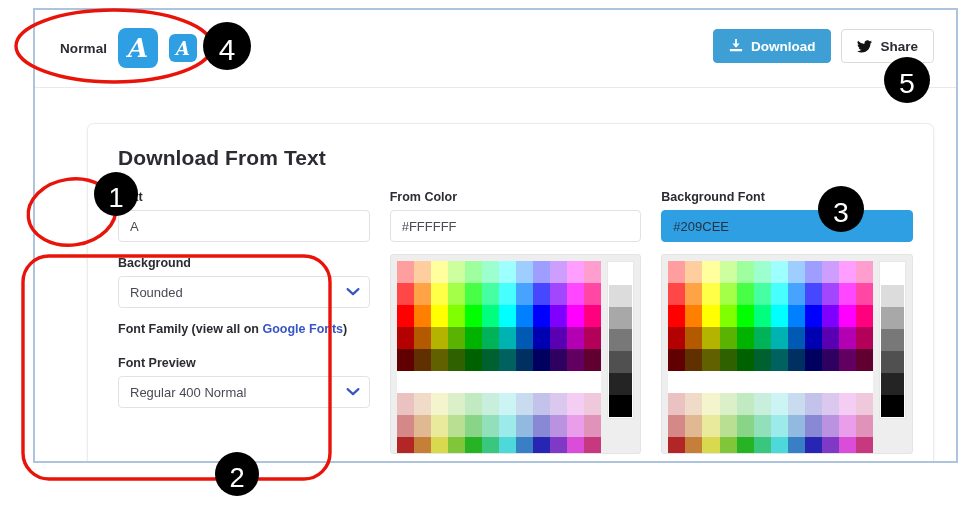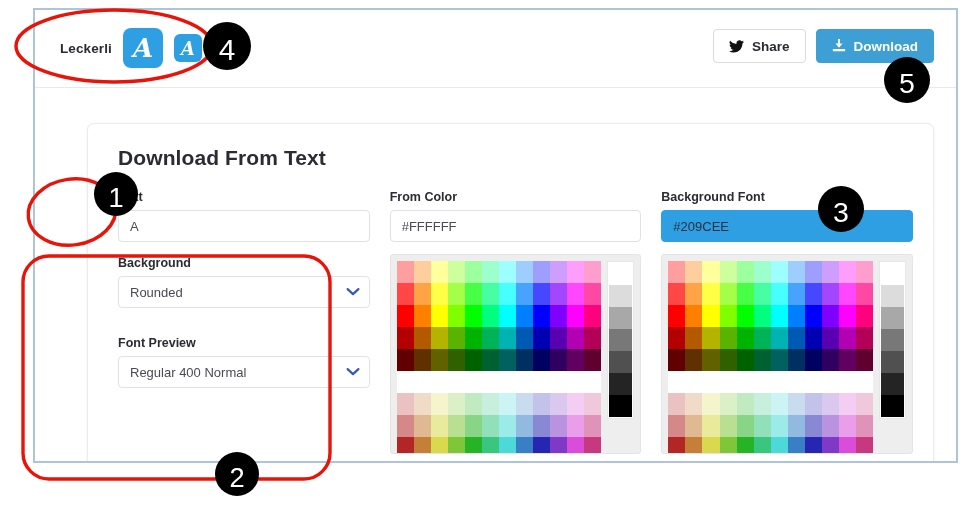--- a/index.html
+++ b/index.html
@@ -220,21 +220,21 @@
   }
 </style>
 </head>
 <body>
 
 <div id="viewport">
 
   <div id="preview-bar">
 
     <div id="preview-left">
-      <span id="preview-label">Leckerli</span>
+      <span id="preview-label">Normal</span>
 
       <span class="fav fav-lg">
         <svg viewBox="0 0 40 40" width="40" height="40" aria-hidden="true">
           <text x="20" y="29" text-anchor="middle" font-family="'DejaVu Serif',serif" font-size="26" font-style="italic" font-weight="bold" fill="#ffffff">A</text>
         </svg>
       </span>
 
       <span class="fav fav-md">
         <svg viewBox="0 0 28 28" width="28" height="28" aria-hidden="true">
           <text x="14" y="21" text-anchor="middle" font-family="'DejaVu Serif',serif" font-size="18" font-style="italic" font-weight="bold" fill="#ffffff">A</text>
@@ -242,38 +242,38 @@
       </span>
 
       <span class="fav fav-sm">
         <svg viewBox="0 0 17 17" width="17" height="17" aria-hidden="true">
           <text x="8.5" y="13" text-anchor="middle" font-family="'DejaVu Serif',serif" font-size="11" font-style="italic" font-weight="bold" fill="#ffffff">A</text>
         </svg>
       </span>
     </div>
 
     <div id="preview-right">
-      <div class="btn btn-share">
-        <span style="line-height:0">
-          <svg width="15" height="13" viewBox="0 0 24 20" aria-hidden="true">
-            <path fill="#111111" d="M24 2.4c-.9.4-1.8.7-2.8.8 1-.6 1.8-1.6 2.2-2.7-1 .6-2 1-3.1 1.2A4.9 4.9 0 0 0 11.8 5c0 .4 0 .8.1 1.1A13.9 13.9 0 0 1 1.7.9 4.9 4.9 0 0 0 3.2 7.5c-.8 0-1.5-.2-2.2-.6v.1c0 2.4 1.7 4.4 3.9 4.8-.4.1-.8.2-1.3.2-.3 0-.6 0-.9-.1.6 2 2.4 3.4 4.6 3.4A9.9 9.9 0 0 1 0 17.4 13.9 13.9 0 0 0 7.5 19.6c9.1 0 14-7.5 14-14v-.6c1-.7 1.8-1.6 2.5-2.6z"></path>
-          </svg>
-        </span>
-        <span>Share</span>
-      </div>
-
       <div class="btn btn-download">
         <span style="line-height:0">
           <svg width="14" height="14" viewBox="0 0 16 16" aria-hidden="true">
             <path fill="#ffffff" d="M8 0h2v5h3L9 10 5 5h3z" transform="translate(-1,0)"></path>
             <rect x="1" y="11.5" width="14" height="2.6" rx="0.6" fill="#ffffff"></rect>
           </svg>
         </span>
         <span>Download</span>
       </div>
+
+      <div class="btn btn-share">
+        <span style="line-height:0">
+          <svg width="15" height="13" viewBox="0 0 24 20" aria-hidden="true">
+            <path fill="#111111" d="M24 2.4c-.9.4-1.8.7-2.8.8 1-.6 1.8-1.6 2.2-2.7-1 .6-2 1-3.1 1.2A4.9 4.9 0 0 0 11.8 5c0 .4 0 .8.1 1.1A13.9 13.9 0 0 1 1.7.9 4.9 4.9 0 0 0 3.2 7.5c-.8 0-1.5-.2-2.2-.6v.1c0 2.4 1.7 4.4 3.9 4.8-.4.1-.8.2-1.3.2-.3 0-.6 0-.9-.1.6 2 2.4 3.4 4.6 3.4A9.9 9.9 0 0 1 0 17.4 13.9 13.9 0 0 0 7.5 19.6c9.1 0 14-7.5 14-14v-.6c1-.7 1.8-1.6 2.5-2.6z"></path>
+          </svg>
+        </span>
+        <span>Share</span>
+      </div>
     </div>
   </div>
 
   <div id="card">
     <div id="card-title">Download From Text</div>
 
     <div id="cols">
 
       <div class="col">
 
@@ -287,20 +287,21 @@
           <input class="input" type="text" readonly="" value="Rounded" style="">
           <span class="chev">
             <svg width="14" height="9" viewBox="0 0 14 9" aria-hidden="true">
               <path d="M1.6 1.6 7 6.6l5.4-5" stroke="#3755c4" stroke-width="2.2" fill="none" stroke-linecap="round" stroke-linejoin="round"></path>
             </svg>
           </span>
         </div>
 
         <div class="gap"></div>
 
+        <label class="field-label"><span>Font Family (view all on </span><a href="#">Google Fonts</a><span>)</span></label>
 
         <div class="gap"></div>
 
         <label class="field-label">Font Preview</label>
         <div class="select">
           <input class="input" type="text" readonly="" value="Regular 400 Normal" style="">
           <span class="chev">
             <svg width="14" height="9" viewBox="0 0 14 9" aria-hidden="true">
               <path d="M1.6 1.6 7 6.6l5.4-5" stroke="#3755c4" stroke-width="2.2" fill="none" stroke-linecap="round" stroke-linejoin="round"></path>
             </svg>

